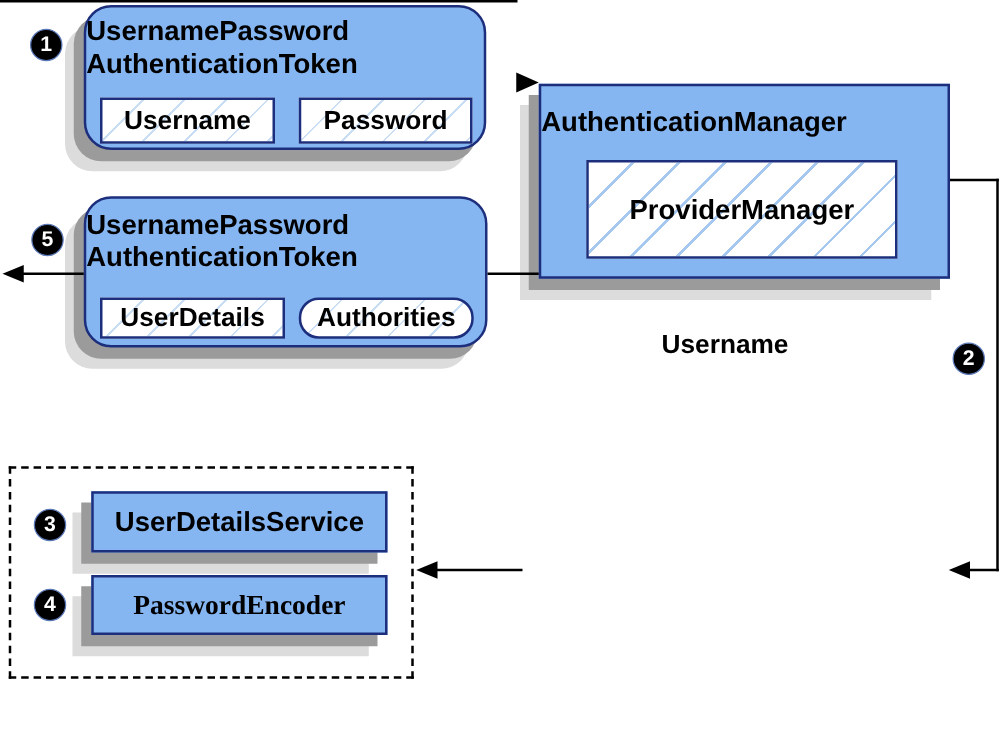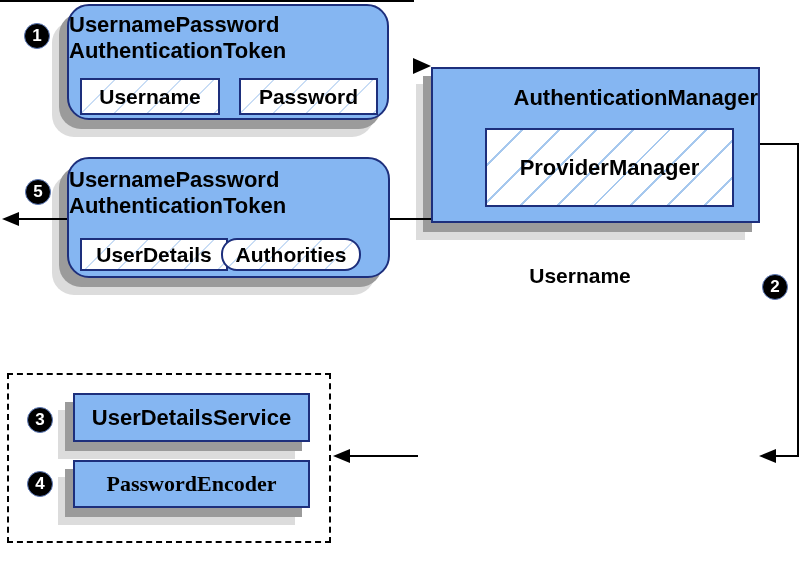--- a/index.html
+++ b/index.html
@@ -78,24 +78,24 @@
     </div>
     <div class="field hatch-faint center" style="left:170px; top:72px; width:139px; height:37px;">
       <span>Password</span>
     </div>
   </div>
   <div class="marker" style="left:24px; top:23px;">
       <span>1</span>
     </div>
 
   <div class="box shadow layer2" style="left:431px; top:67px; width:329px; height:156px;">
-    <div style="position:absolute; left:0; right:0; top:16px; text-align:right;" class="bold">
+    <div style="position:absolute; left:0; right:0; top:16px; text-align:left;" class="bold">
       <span style="font-size:22px;">AuthenticationManager</span>
     </div>
-    <div class="hatch-white center" style="position:absolute; left:52px; top:59px; width:249px; height:79px; border:2px solid var(--box-border); box-sizing:border-box;">
+    <div class="hatch-white center" style="position:absolute; left:36px; top:59px; width:249px; height:79px; border:2px solid var(--box-border); box-sizing:border-box;">
       <span class="bold" style="font-size:22px;">ProviderManager</span>
     </div>
   </div>
 
   <div class="hline connector" style="left:760px; top:143px; width:39px; height:2px;"></div>
   <div class="vline connector" style="left:797px; top:143px; width:2px; height:314px;"></div>
   <div class="hline connector" style="left:775px; top:455px; width:24px; height:2px;"></div>
   <div class="tri tri-left connector" style="left:759px; top:449px;"></div>
   <div class="marker" style="left:762px; top:274px;">
       <span>2</span>
@@ -104,21 +104,21 @@
   <div class="hline connector" style="left:390px; top:218px; width:41px; height:2px;"></div>
 
   <div class="box rounded shadow layer2" style="left:67px; top:157px; width:323px; height:121px;">
     <div class="token-title" style="top:8px;">
       <div>UsernamePassword</div>
       <div>AuthenticationToken</div>
     </div>
     <div class="field hatch-faint center" style="left:11px; top:79px; width:148px; height:33px;">
       <span>UserDetails</span>
     </div>
-    <div class="field hatch-faint center" style="left:152px; top:79px; width:140px; height:33px;border-radius:16px;">
+    <div class="field hatch-faint center" style="left:170px; top:79px; width:140px; height:33px;border-radius:16px;">
       <span>Authorities</span>
     </div>
   </div>
 
   <div class="hline connector" style="left:18px; top:218px; width:49px; height:2px;"></div>
   <div class="tri tri-left connector" style="left:2px; top:212px;"></div>
   <div class="marker" style="left:25px; top:179px;">
       <span>5</span>
     </div>
 

